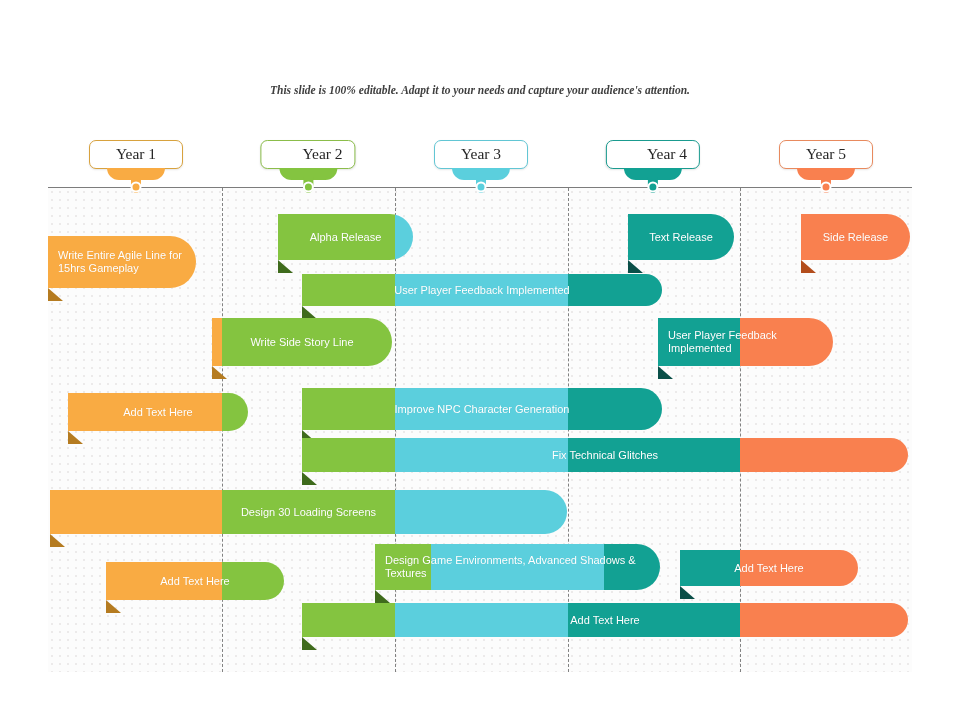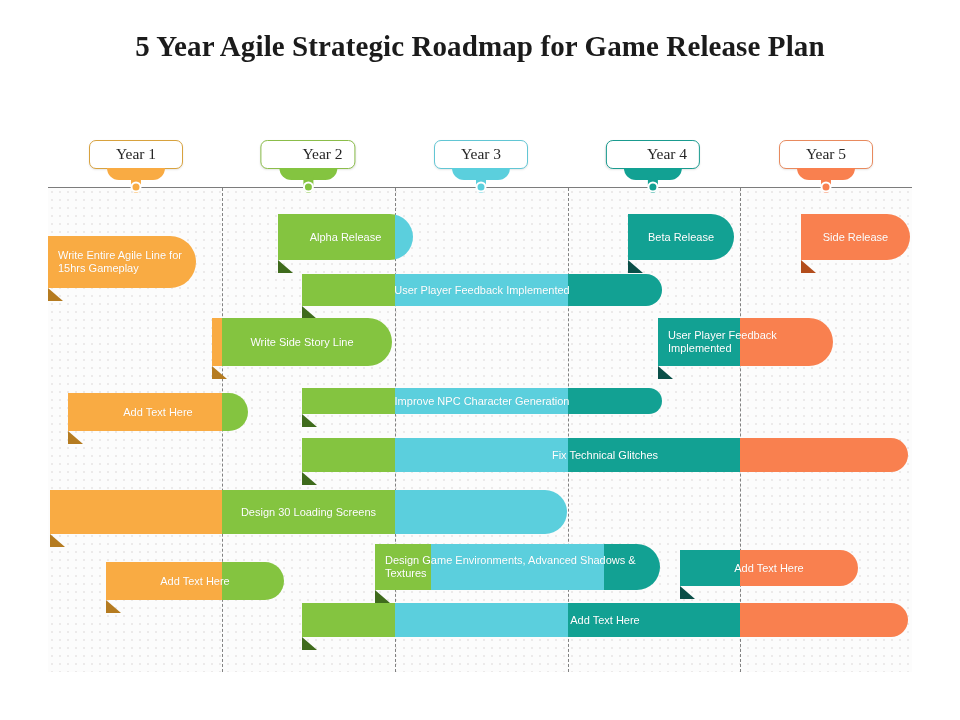--- a/index.html
+++ b/index.html
@@ -83,21 +83,21 @@
     position:absolute;left:0;top:100%;width:0;height:0;
     border-style:solid;border-width:13px 0 0 15px;
     border-color:transparent transparent transparent #000;
   }
 </style>
 </head>
 <body>
 
 <div id="slide">
 
-  <div class="title">5 Year Agile Strategic Roadmap for Game Release Plan</div>
+  <div class="subtitle">This slide is 100% editable. Adapt it to your needs and capture your audience's attention.</div>
 
   <div id="plot"></div>
   <div id="axis"></div>
 
   <div id="gridlines">
       <div class="vline" style="left: 222px;"></div>
       <div class="vline" style="left: 395px;"></div>
       <div class="vline" style="left: 568px;"></div>
       <div class="vline" style="left: 740px;"></div>
     </div>
@@ -141,21 +141,21 @@
           <div class="seg" style="background: rgb(132, 196, 64); width: 117px; flex: 0 0 117px;"></div>
           <div class="seg" style="background: rgb(91, 207, 221); width: 18px; flex: 0 0 18px;"></div>
         </div>
         <div class="barlabel">Alpha Release</div>
         <div class="tail" style="border-left-color: rgb(63, 107, 28);"></div>
       </div>
       <div class="bar" style="left: 628px; top: 214px; width: 106px; height: 46px;">
         <div class="barinner">
           <div class="seg" style="background: rgb(18, 161, 147); width: 106px; flex: 0 0 106px;"></div>
         </div>
-        <div class="barlabel">Beta Release</div>
+        <div class="barlabel">Text Release</div>
         <div class="tail" style="border-left-color: rgb(10, 79, 72);"></div>
       </div>
       <div class="bar" style="left: 801px; top: 214px; width: 109px; height: 46px;">
         <div class="barinner">
           <div class="seg" style="background: rgb(249, 128, 79); width: 109px; flex: 0 0 109px;"></div>
         </div>
         <div class="barlabel">Side Release</div>
         <div class="tail" style="border-left-color: rgb(179, 77, 28);"></div>
       </div>
       <div class="bar" style="left: 302px; top: 274px; width: 360px; height: 32px;">
@@ -184,21 +184,21 @@
         <div class="tail" style="border-left-color: rgb(10, 79, 72);"></div>
       </div>
       <div class="bar" style="left: 68px; top: 393px; width: 180px; height: 38px;">
         <div class="barinner">
           <div class="seg" style="background: rgb(249, 171, 67); width: 154px; flex: 0 0 154px;"></div>
           <div class="seg" style="background: rgb(132, 196, 64); width: 26px; flex: 0 0 26px;"></div>
         </div>
         <div class="barlabel">Add Text Here</div>
         <div class="tail" style="border-left-color: rgb(181, 123, 32);"></div>
       </div>
-      <div class="bar" style="left: 302px; top: 388px; width: 360px; height: 26px; text-decoration: underline;">
+      <div class="bar" style="left: 302px; top: 388px; width: 360px; height: 42px; text-decoration: underline;">
         <div class="barinner">
           <div class="seg" style="background: rgb(132, 196, 64); width: 93px; flex: 0 0 93px;"></div>
           <div class="seg" style="background: rgb(91, 207, 221); width: 173px; flex: 0 0 173px;"></div>
           <div class="seg" style="background: rgb(18, 161, 147); width: 94px; flex: 0 0 94px;"></div>
         </div>
         <div class="barlabel">Improve NPC Character Generation</div>
         <div class="tail" style="border-left-color: rgb(63, 107, 28);"></div>
       </div>
       <div class="bar" style="left: 302px; top: 438px; width: 606px; height: 34px;">
         <div class="barinner">

